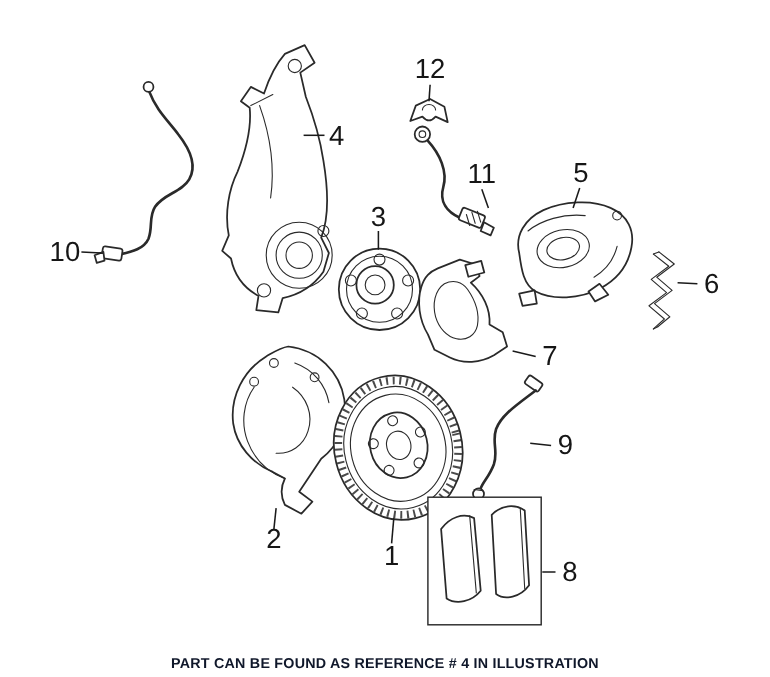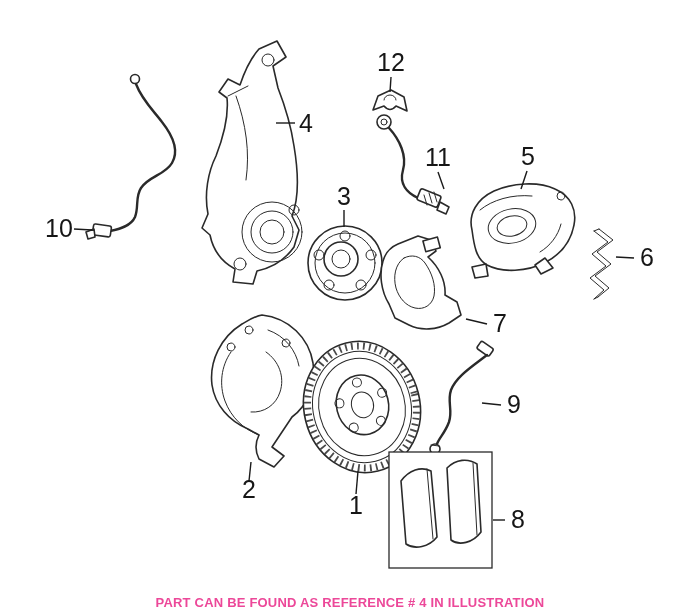--- a/index.html
+++ b/index.html
@@ -17,21 +17,21 @@
   svg .leader{stroke:#1a1a1a;stroke-width:1.4;fill:none;}
   svg text.callout{
     font-family:"Liberation Sans",sans-serif;
     font-size:25px;fill:#161616;text-anchor:middle;
   }
   .caption{
     position:absolute;left:0;right:0;bottom:5px;
     text-align:center;
     font-family:"Liberation Sans",sans-serif;
     font-weight:bold;font-size:13px;letter-spacing:.2px;
-    color:#ec4899;
+    color:#0f172a;
   }
 </style>
 </head>
 <body>
 
 <div class="stage">
 
   <svg class="diagram" width="700" height="615" viewBox="0 0 700 615" xmlns="http://www.w3.org/2000/svg">
 
     <g>

